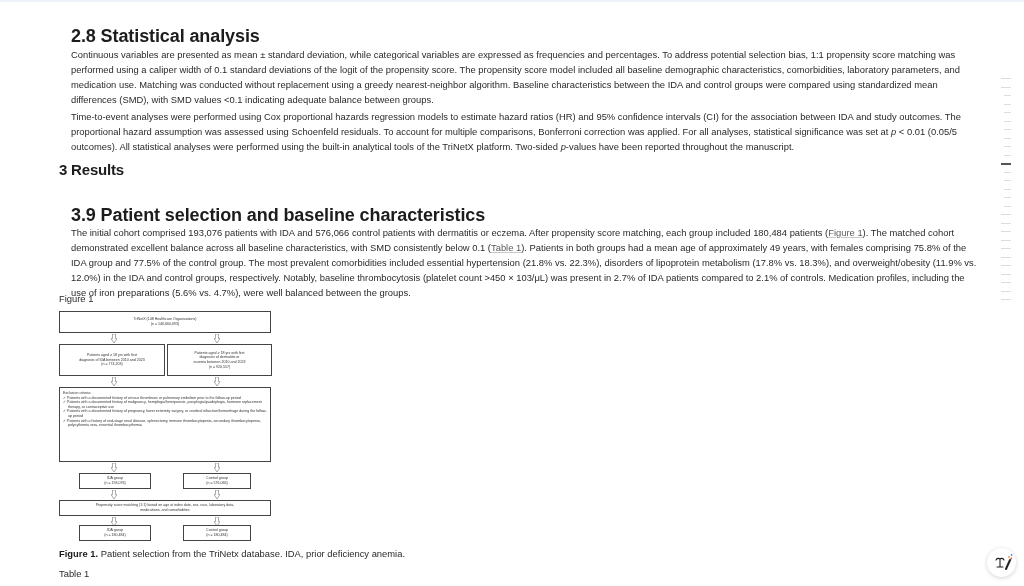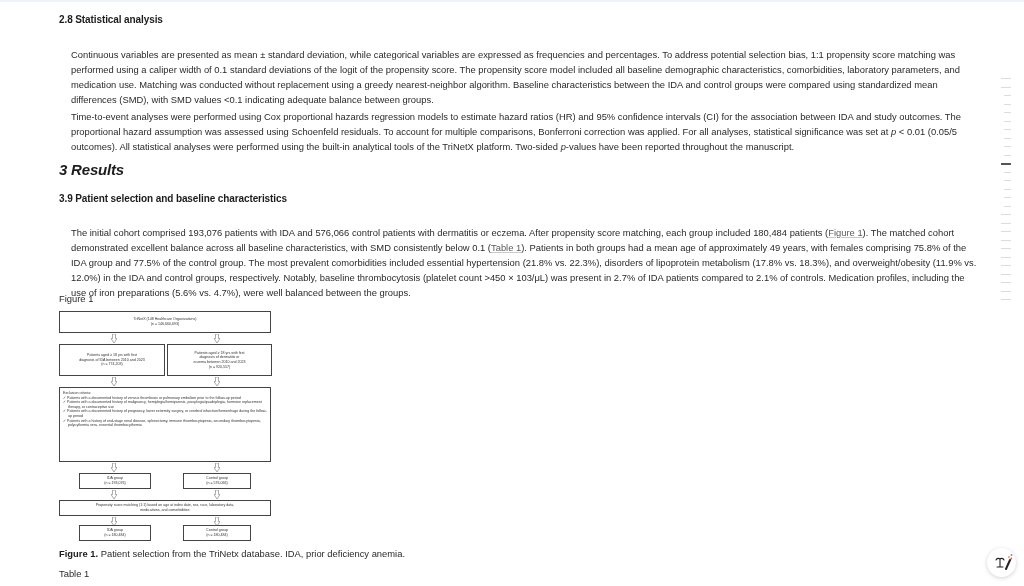--- a/index.html
+++ b/index.html
@@ -2,22 +2,22 @@
 <html><head>
 <meta charset="utf-8">
 <style>
   html, body { margin:0; padding:0; }
   body {
     width:1024px; height:586px; overflow:hidden; background:#ffffff;
     font-family:"Liberation Sans", sans-serif; color:#1f1f1f; position:relative;
   }
   .topbar { position:absolute; left:0; top:0; width:1024px; height:2px; background:#eef3fb; }
   .content { position:absolute; left:59px; top:0; width:912px; }
-  h2.sub { font-size:10px; font-weight:bold; margin:0; position:absolute; left:0; color:#1c1c1c; letter-spacing:-0.1px; }
-  h1.sec { font-size:15px; font-weight:bold; margin:0; position:absolute; left:0; color:#1c1c1c; letter-spacing:-0.2px;font-style:italic; }
+  h2.sub { font-size:18px; font-weight:bold; margin:12px; position:absolute; left:0; color:#1c1c1c; letter-spacing:-0.1px; }
+  h1.sec { font-size:15px; font-weight:bold; margin:0; position:absolute; left:0; color:#1c1c1c; letter-spacing:-0.2px; }
   p.para { font-size:9.4px; line-height:15px; margin:12px; position:absolute; left:0; width:910px; color:#2a2a2a; }
   .link { color:#5a5a5a; text-decoration:underline; text-decoration-color:#c8c8c8; }
   .it { font-style:italic; }
   .label { font-size:9.4px; position:absolute; left:0; color:#2a2a2a; }
   .caption { font-size:9.4px; position:absolute; left:0; color:#2a2a2a; }
   .caption b { font-weight:bold; color:#1c1c1c; }
 
   
   .flow { position:absolute; left:0; top:311px; width:213px; height:231px; }
   .fbox { position:absolute; border:0.8px solid #444; background:#fff; box-sizing:border-box;

